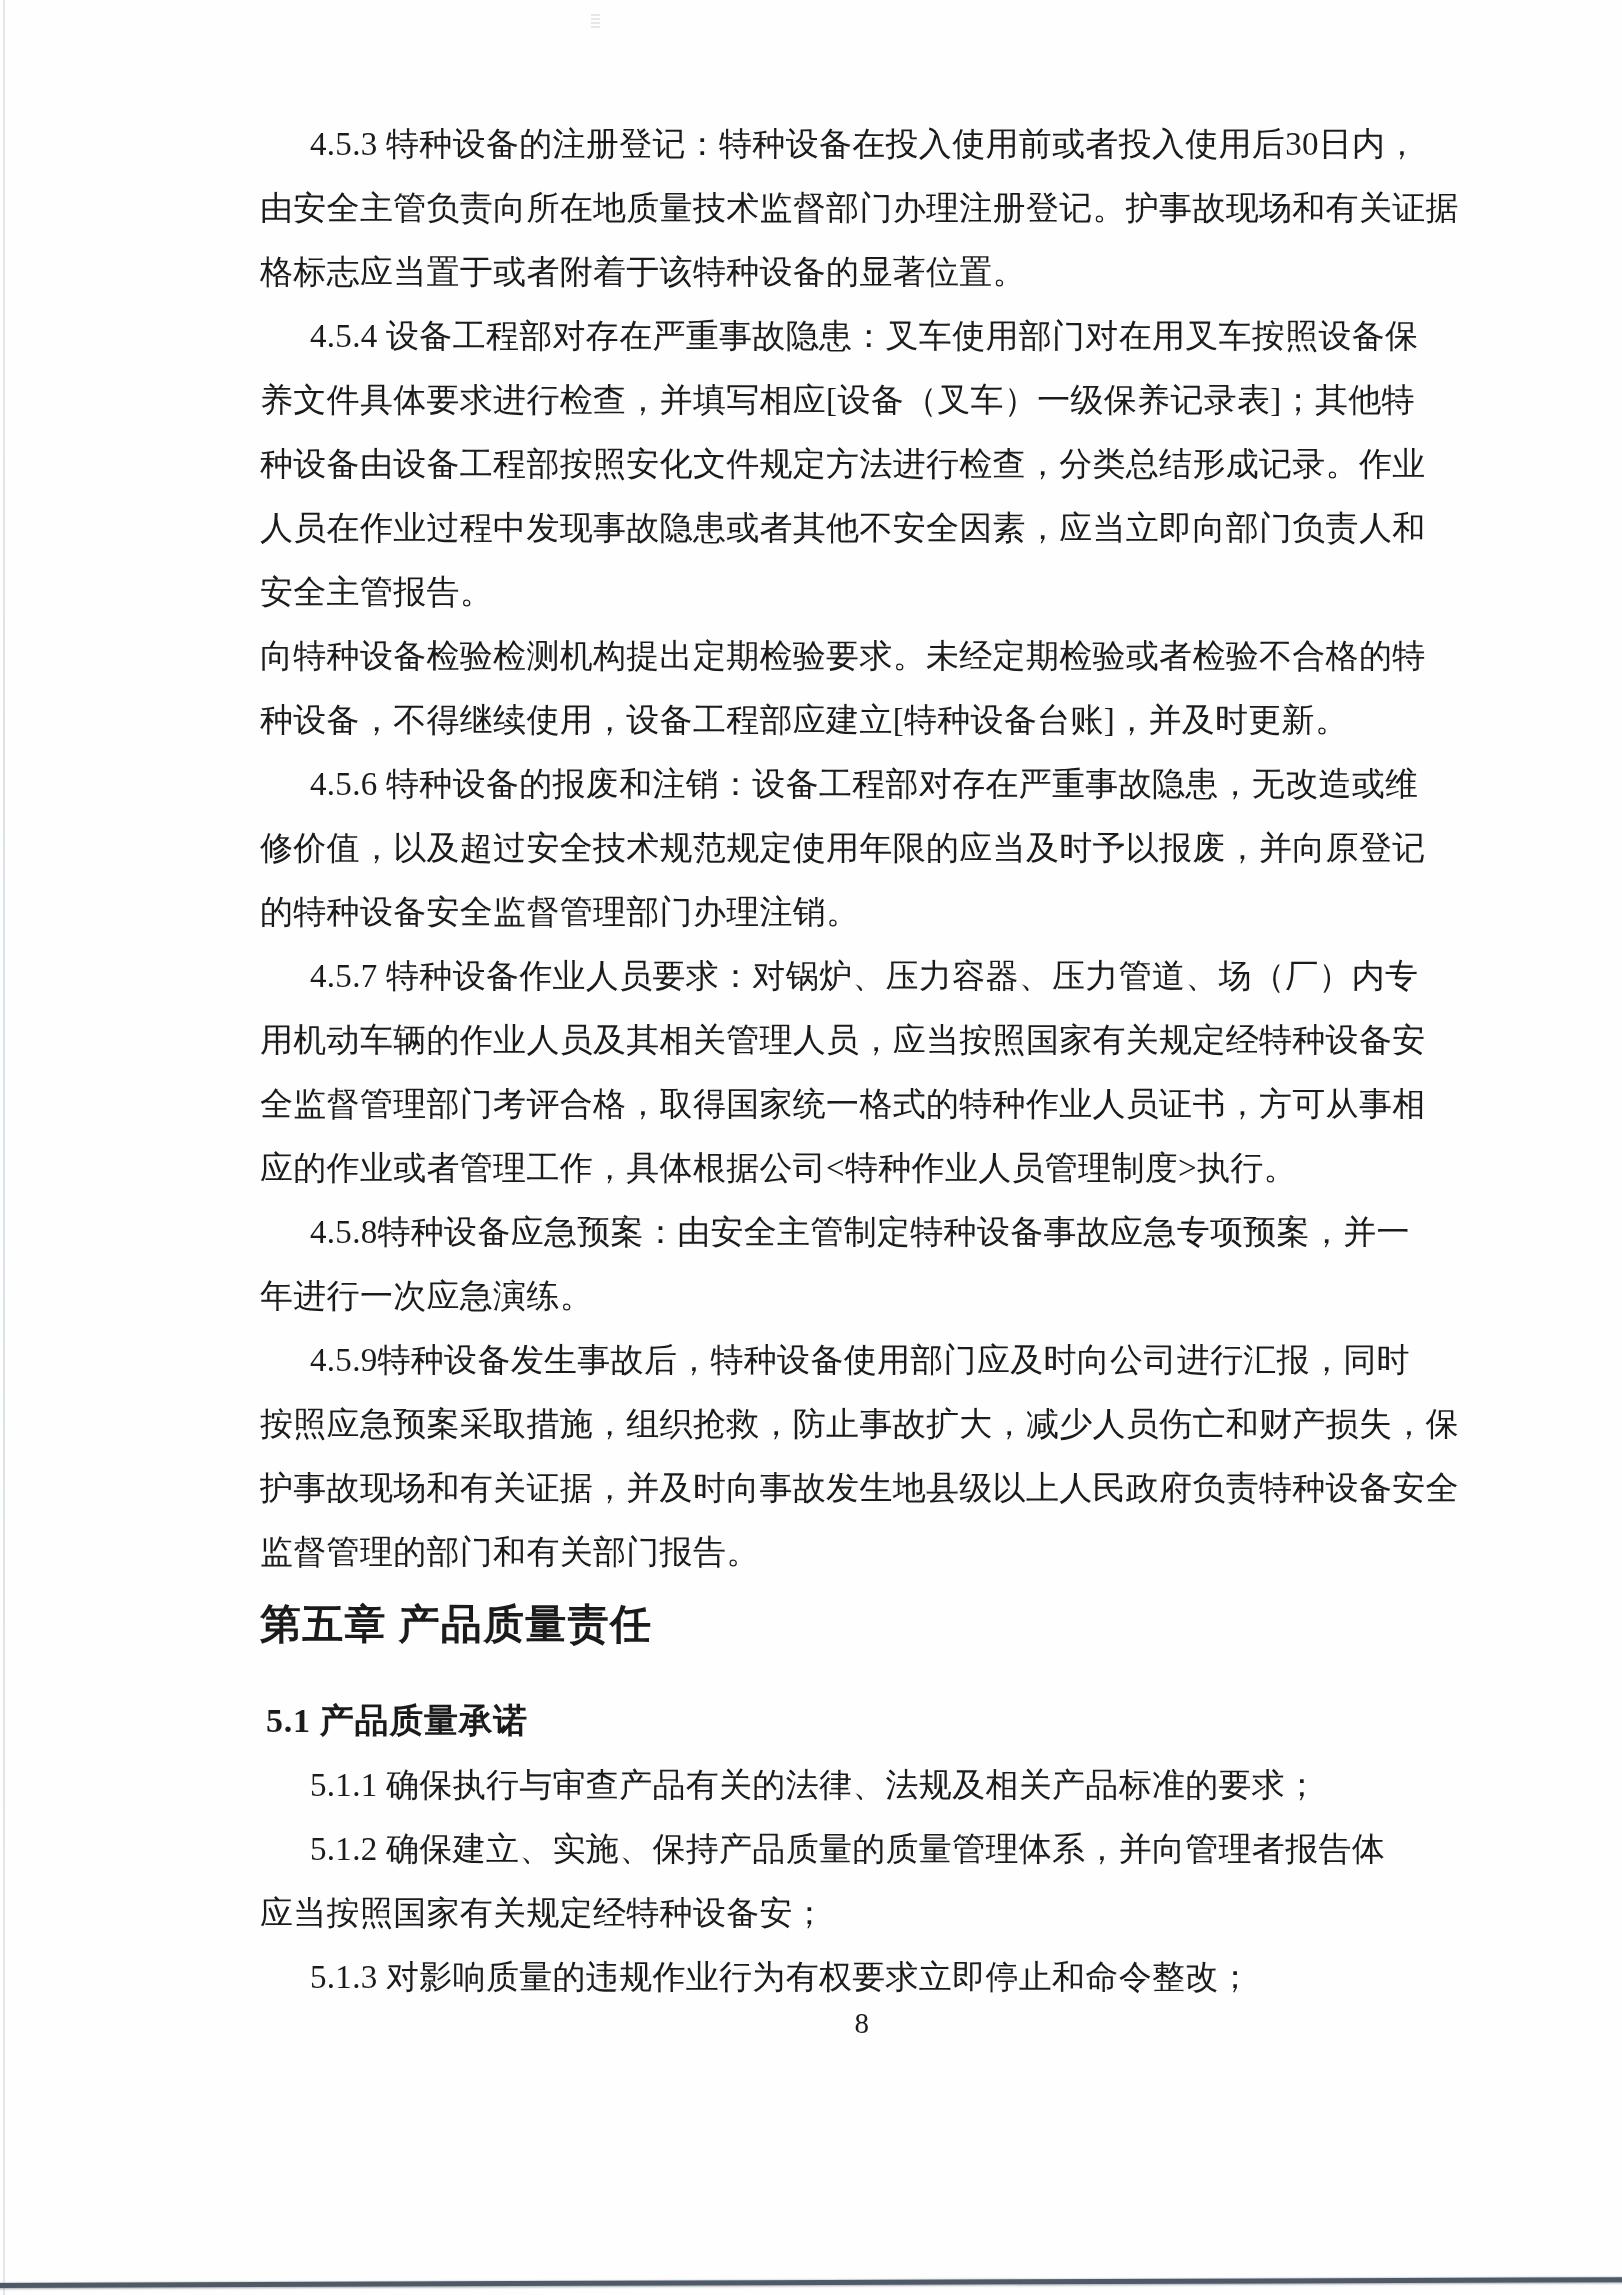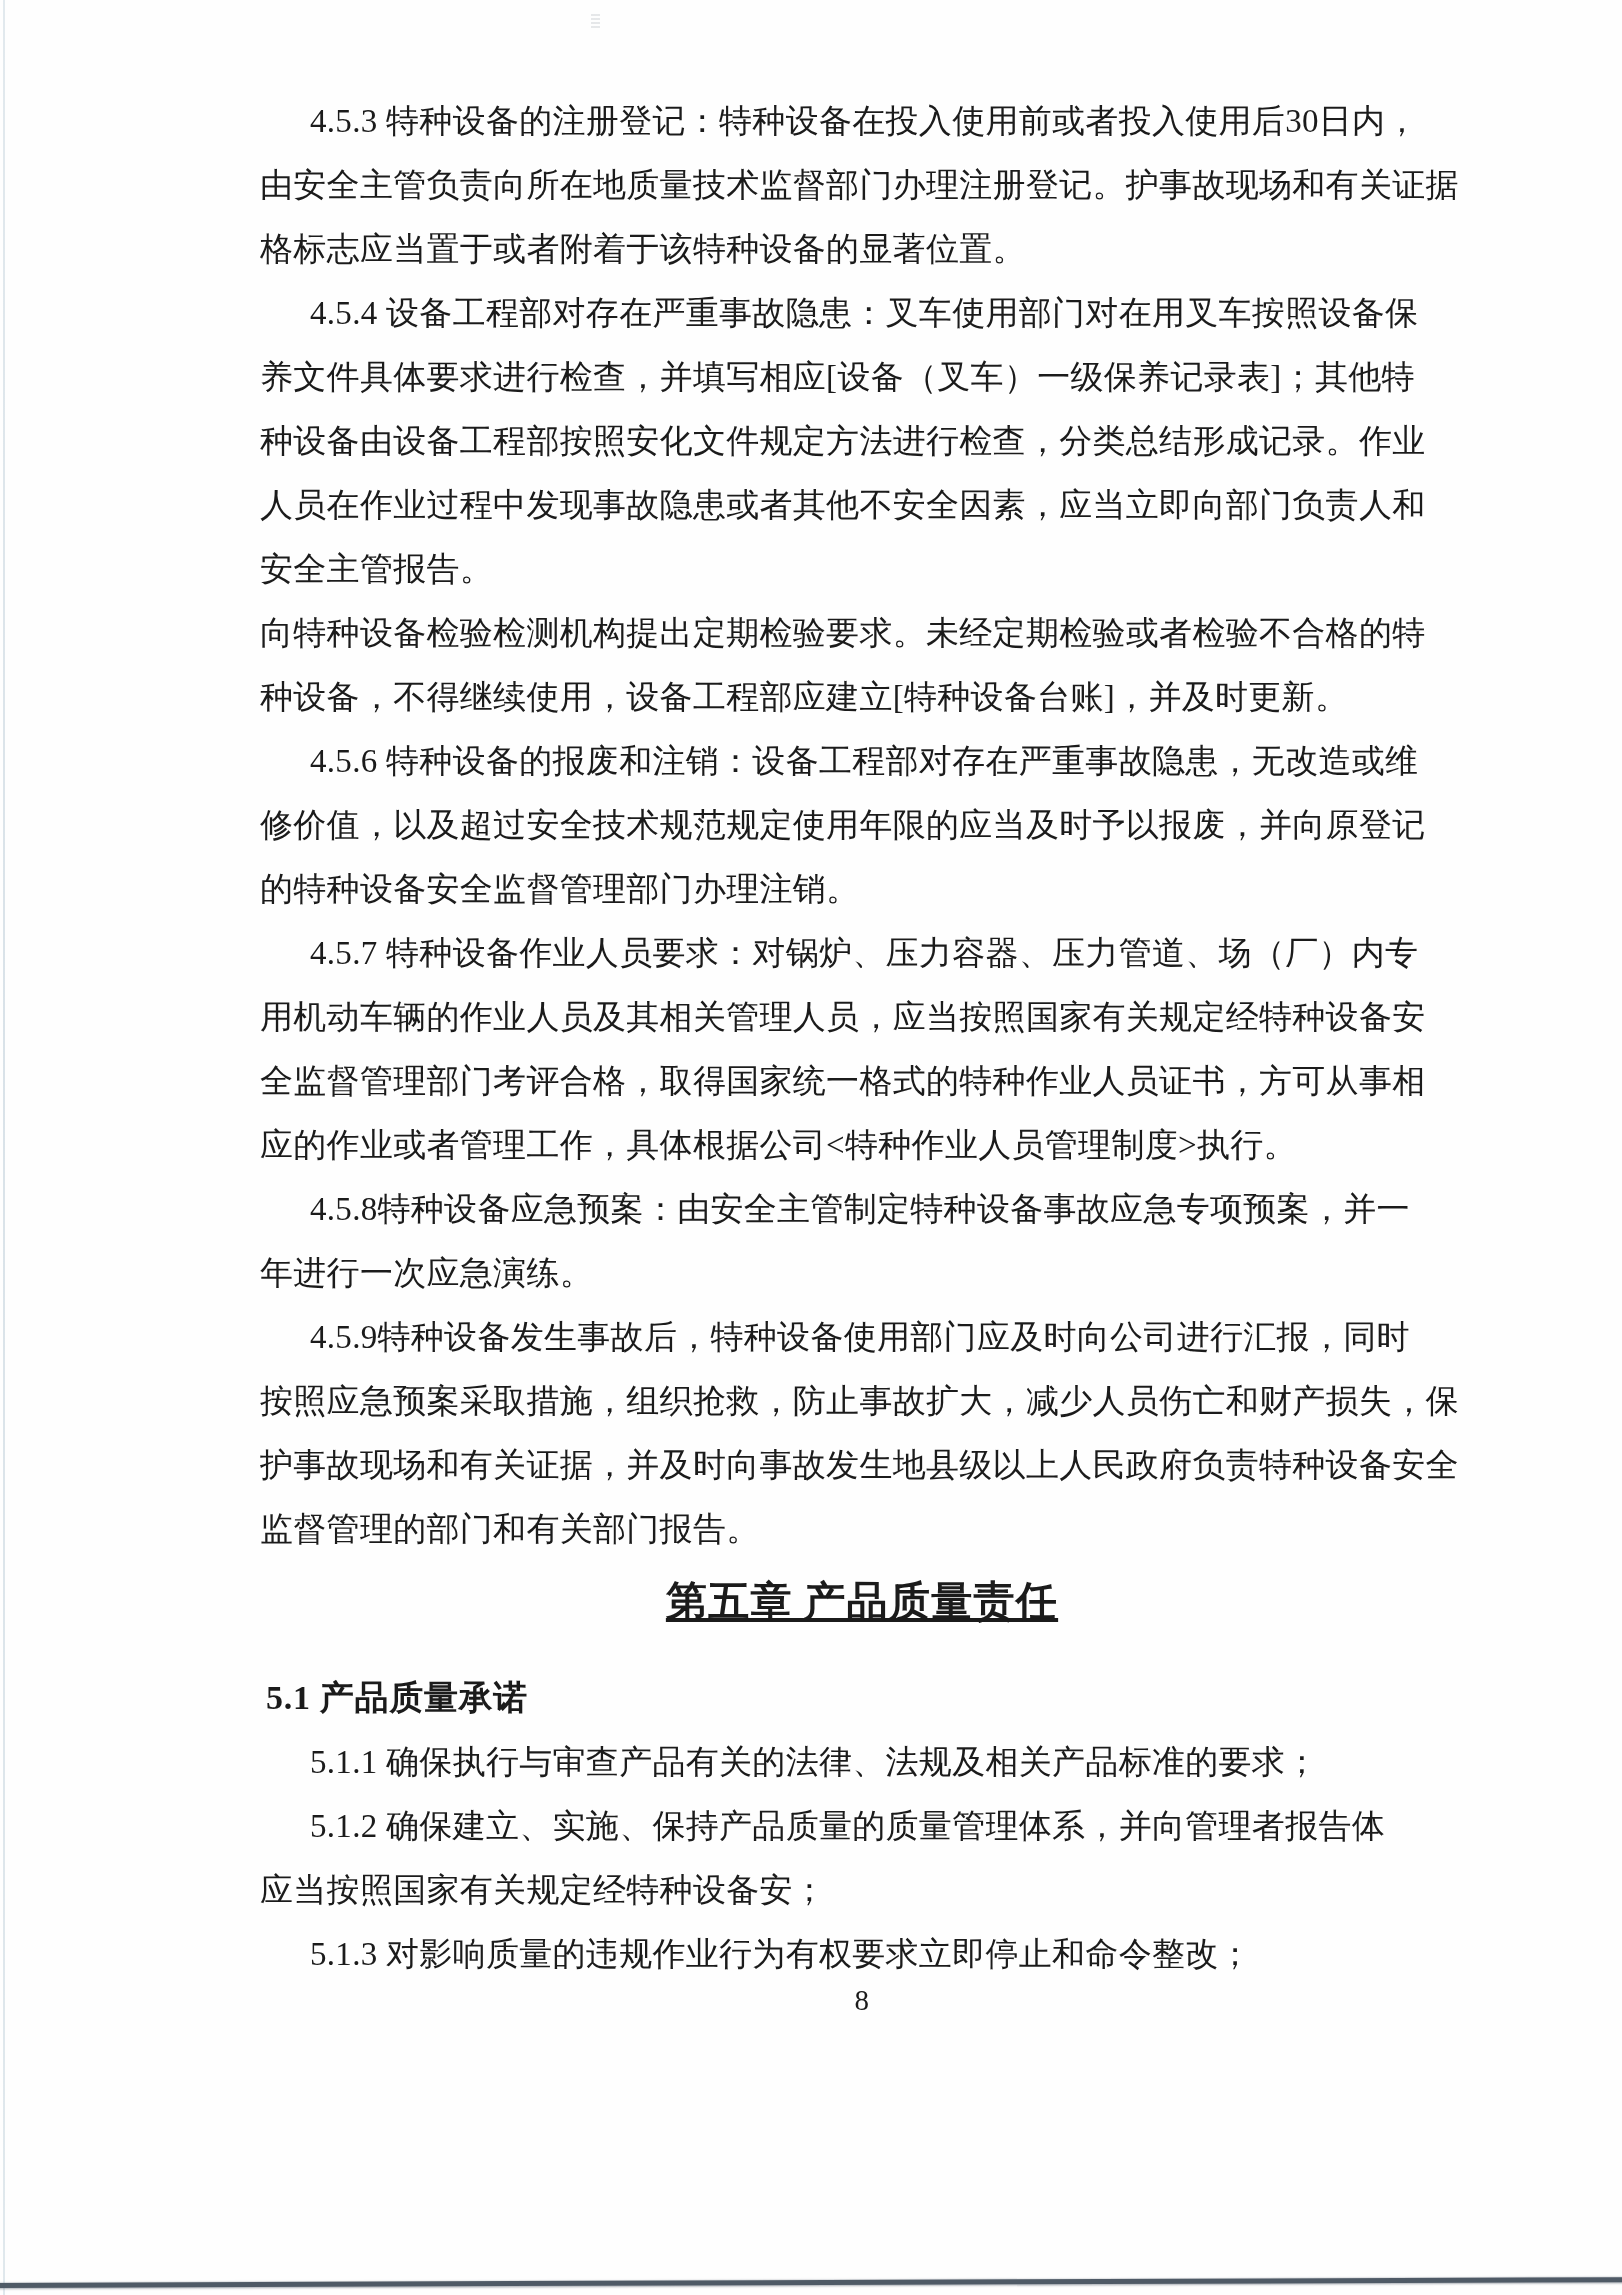--- a/index.html
+++ b/index.html
@@ -45,39 +45,37 @@
     width: 9.2px;
     height: 14.4px;
     background: repeating-linear-gradient(to bottom, #b9bec3 0 2px, transparent 2px 3.9px);
     opacity: 0.35;
   }
   #content {
     position: absolute;
     left: 260px;
     top: 0;
     width: 1204px;
-    padding-top: 89px;
+    padding-top: 112px;
   }
   .line {
     height: 64px;
     line-height: 64px;
     font-size: 33px;
     white-space: nowrap;
     letter-spacing: 0.3px;
   }
   .line.indent {
     text-indent: 50px;
   }
   .line.chapter {
     font-size: 41px;
     font-weight: bold;
-    text-align: center;
     margin-top: 7.9px;
     letter-spacing: 1.3px;
-    text-decoration: underline;
   }
   .line.section {
     font-size: 34px;
     font-weight: bold;
     margin-top: 33px;
     letter-spacing: 0.7px;
     margin-left: 6px;
   }
   .line.pagenum {
     text-align: center;

